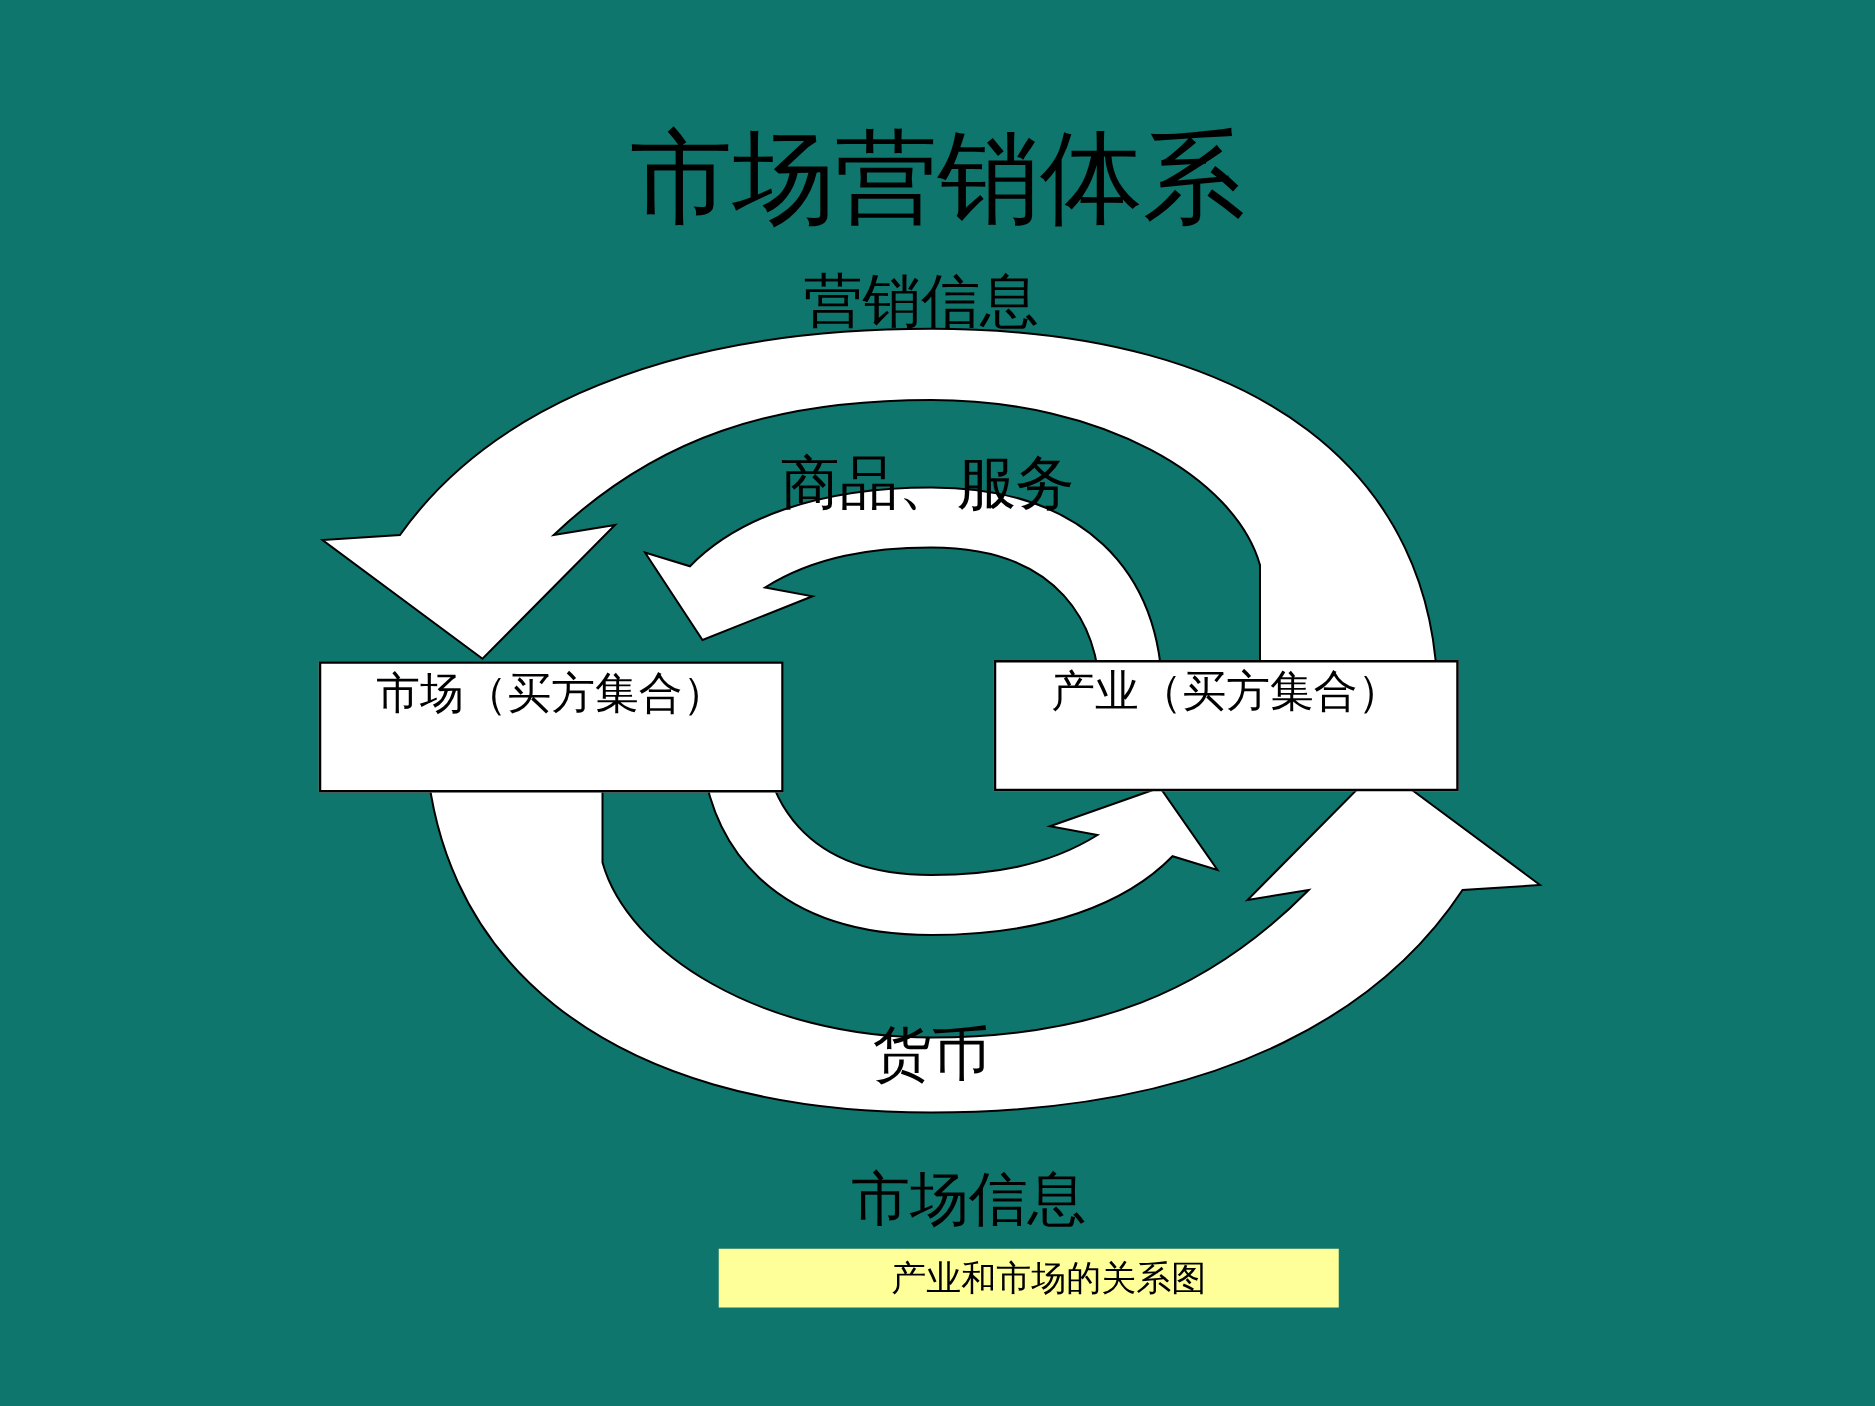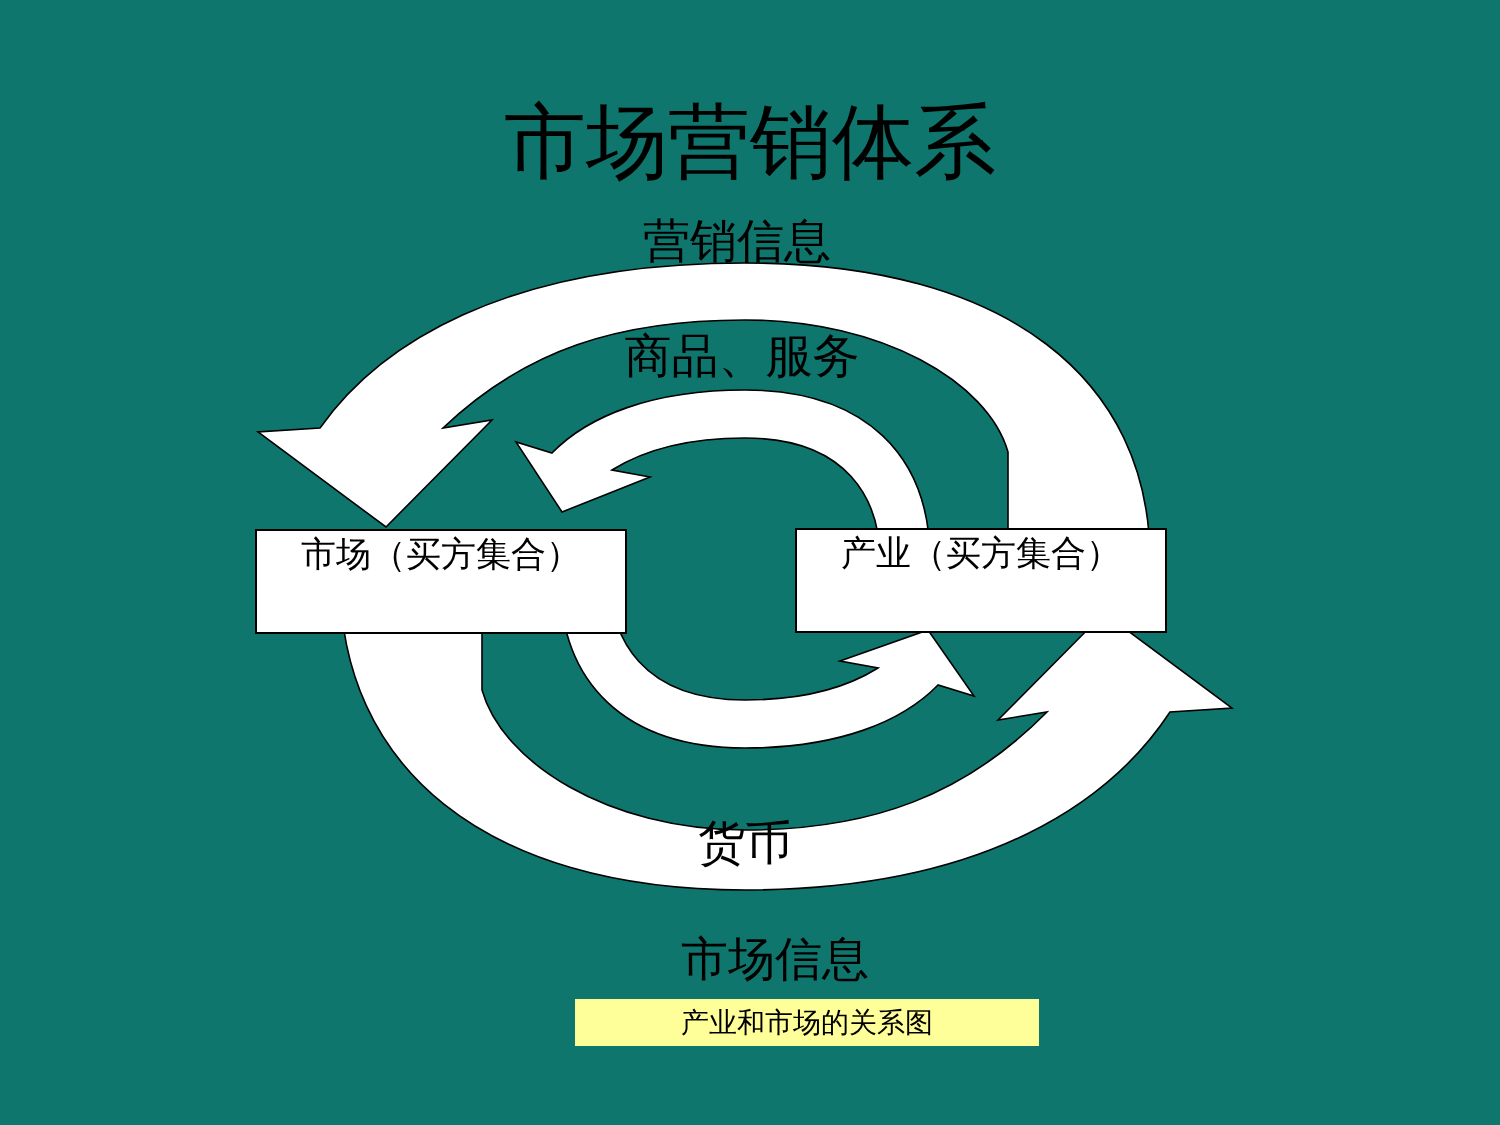--- a/index.html
+++ b/index.html
@@ -40,21 +40,21 @@
   }
   .flow-label {
     position: absolute;
     transform: translateX(-50%);
     font-size: 47px;
     color: #000000;
     z-index: 3;
     white-space: nowrap;
   }
   .lbl-marketing-info { left: 737px; top: 210px; }
-  .lbl-goods-services { left: 742px; top: 325px; }
+  .lbl-goods-services { left: 742px; top: 355px; }
   .lbl-money          { left: 745px; top: 812px; }
   .lbl-market-info    { left: 775px; top: 928px; text-align: right; }
   .node-box {
     position: absolute;
     width: 368px;
     height: 101px;
     border: 2px solid #000000;
     background: #ffffff;
     z-index: 2;
     display: flex;
@@ -73,20 +73,21 @@
     width: 464px;
     height: 47px;
     background: #FFFF99;
     z-index: 3;
     display: flex;
     align-items: center;
     justify-content: center;
     font-size: 28px;
     color: #000000;
     white-space: nowrap;
+    padding-left: 32px;
   }
 </style>
 </head>
 <body>
 
 <div id="stage">
 
   <svg id="arrows-svg" width="1500" height="1125" viewBox="0 0 1500 1125">
 
     <path d="

